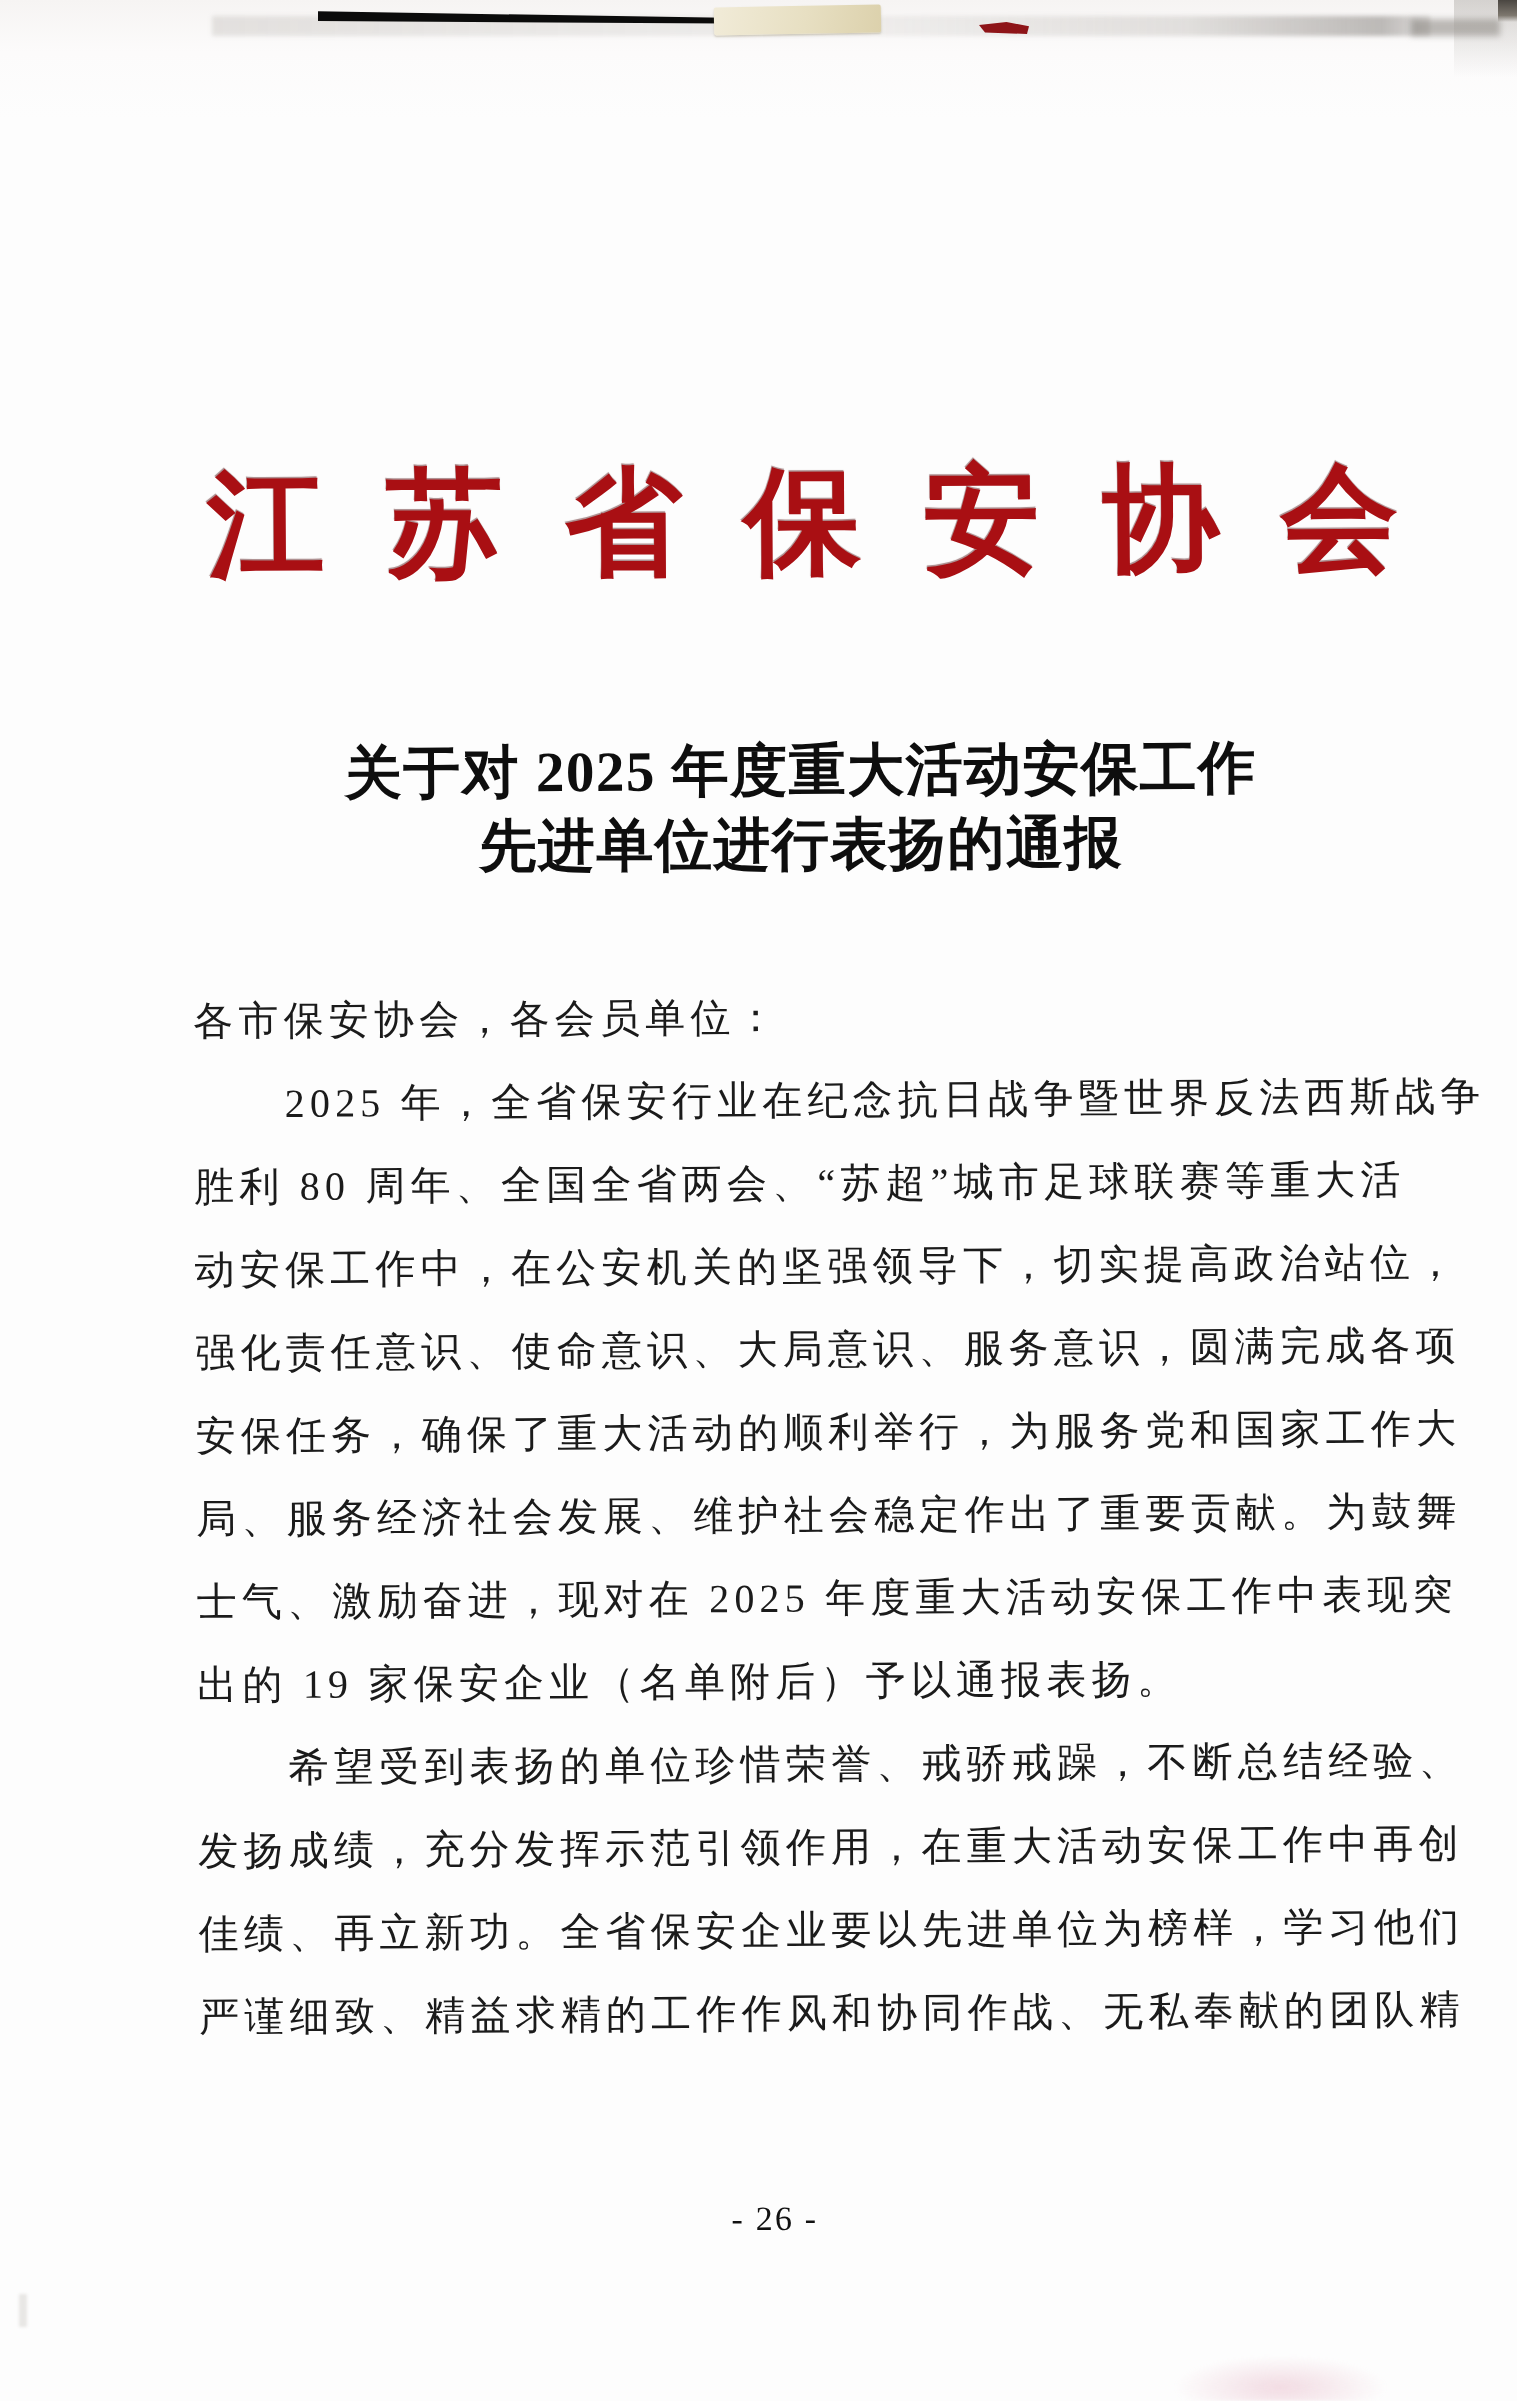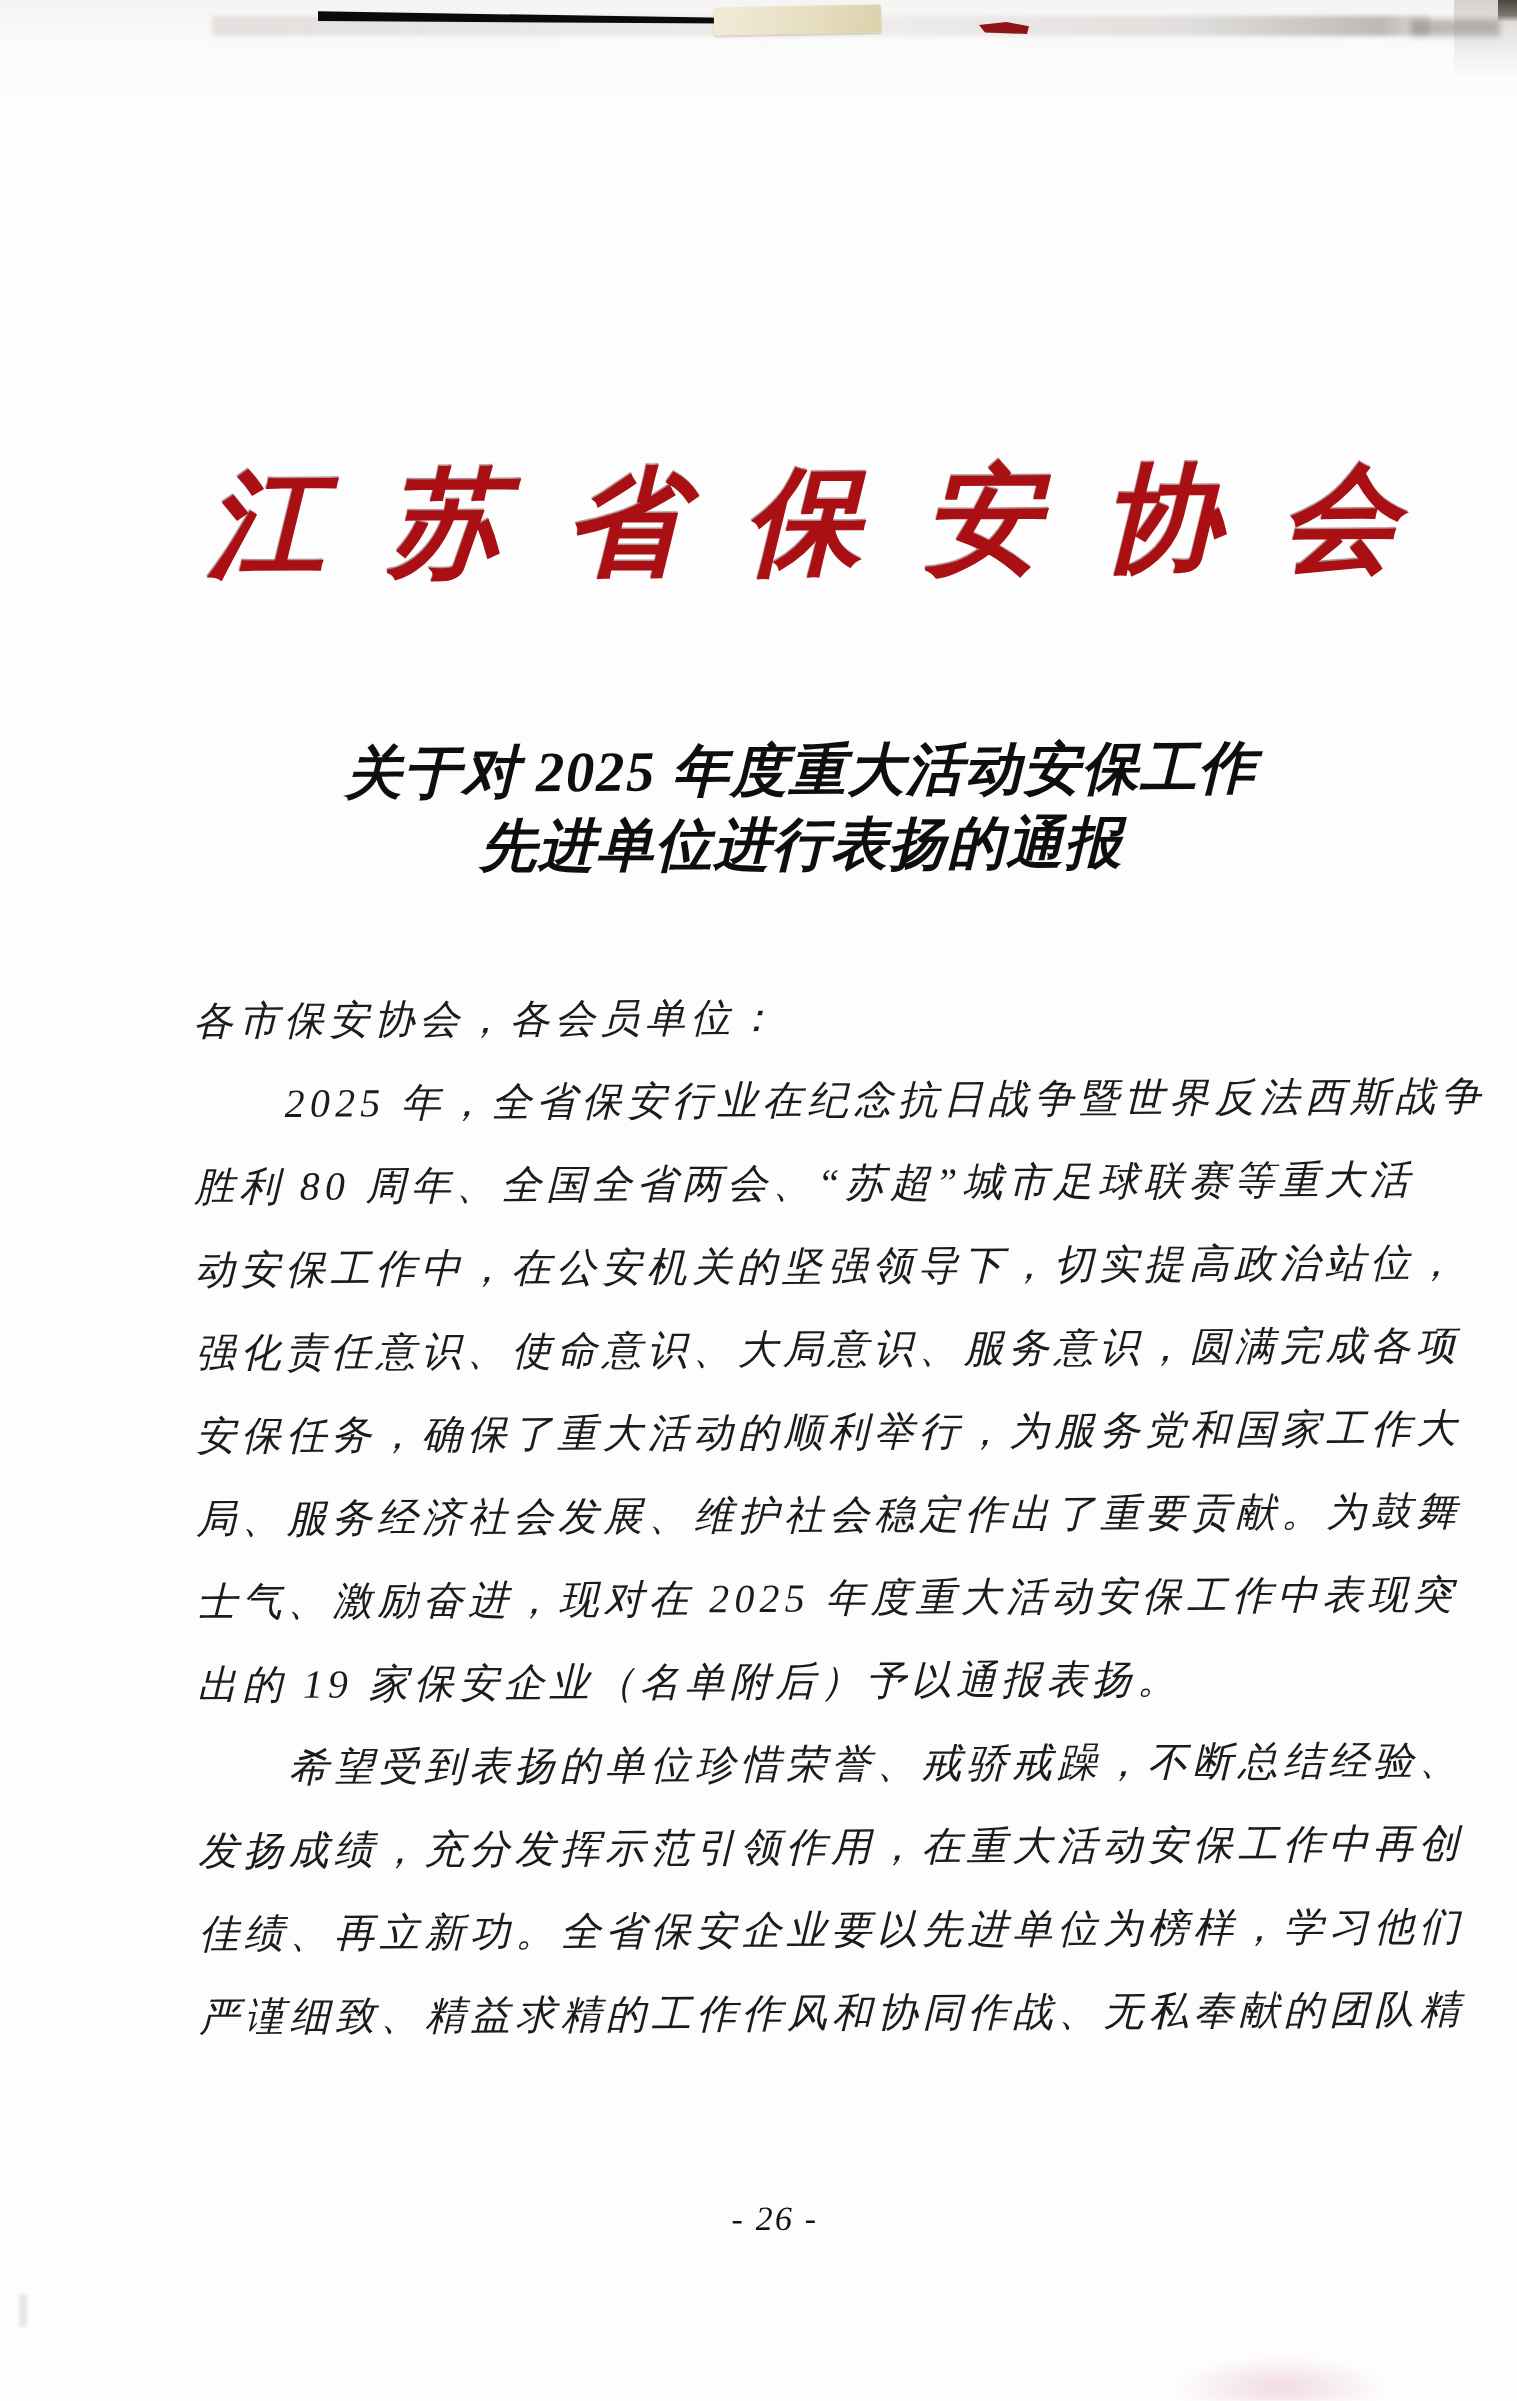--- a/index.html
+++ b/index.html
@@ -6,21 +6,20 @@
   html, body { width: 1518px; height: 2401px; }
   body {
     position: relative;
     overflow: hidden;
     background: #ffffff;
     font-family: "Liberation Serif", serif;
   }
   .page {
     position: absolute; inset: 0;
     background: linear-gradient(180deg, #f6f4f3 0px, #fcfbfb 52px, #fdfdfd 119px, #fdfdfd 100%);
-    font-style: italic;
   }
   
   .doc-content {
     position: absolute; inset: 0;
     transform: rotate(-0.35deg);
     transform-origin: 50% 55%;
   }
   .letterhead {
     position: absolute;
     top: 448px; left: 150px; width: 1307px;

